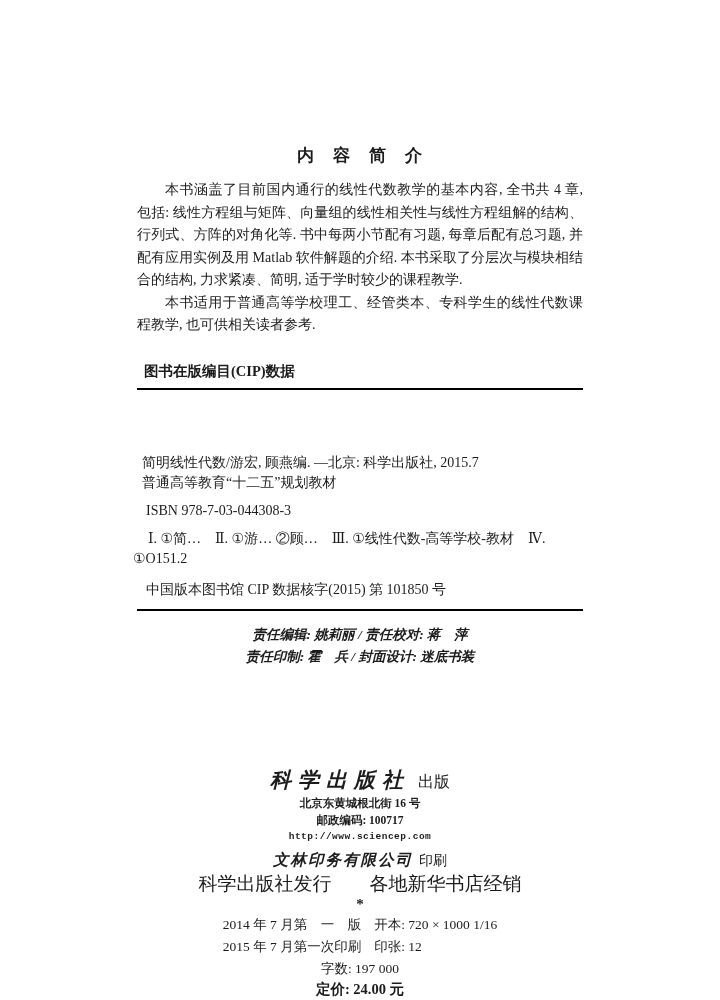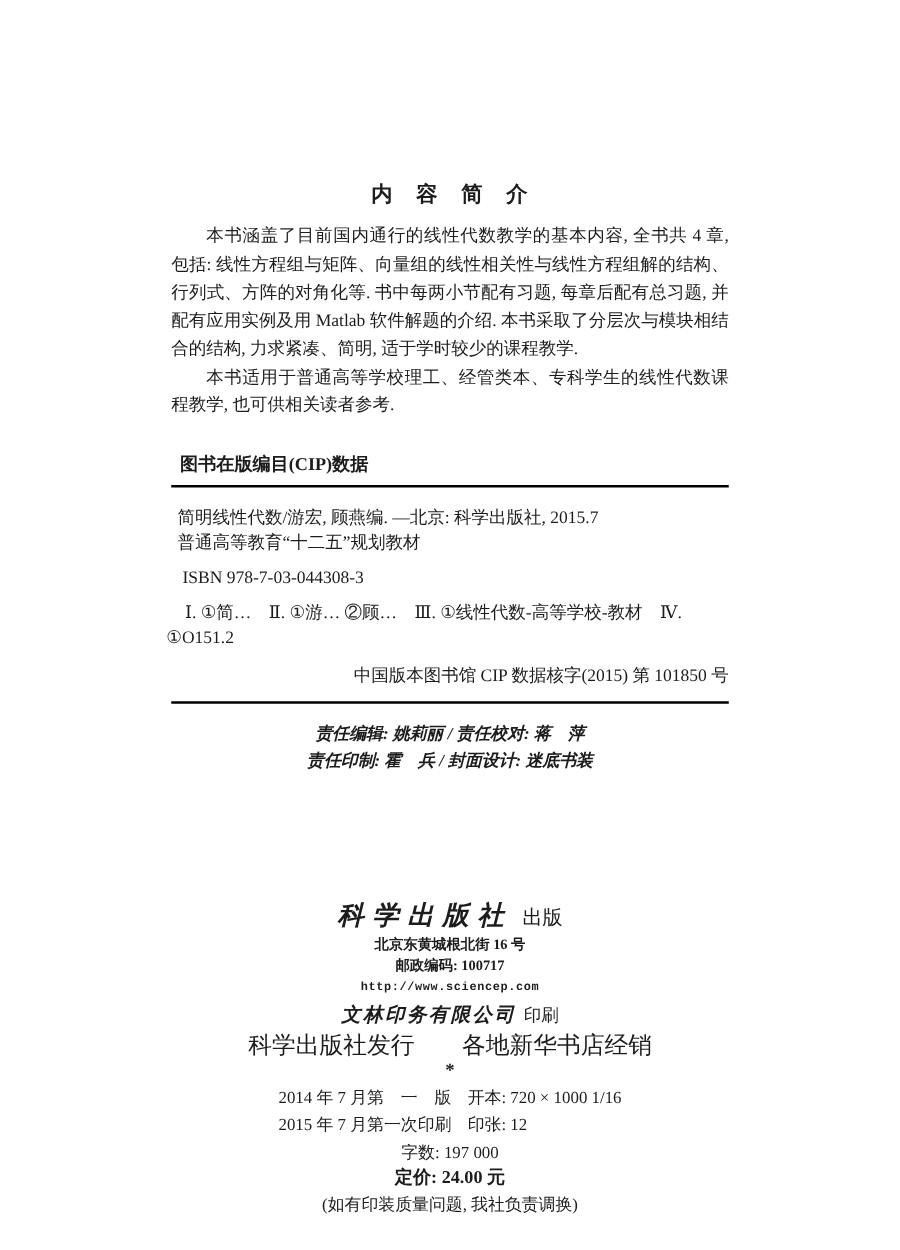--- a/index.html
+++ b/index.html
@@ -25,27 +25,27 @@
     line-height: 22.5px;
     text-align: justify;
     text-indent: 2em;
     margin: 0;
   }
 
   
   .cip { margin-top: 25px; font-size: 14px; }
   .cip-header { font-weight: bold; font-size: 14.5px; padding-left: 7px; margin-bottom: 7px; }
   .rule { height: 2px; background: #000; }
-  .cip-body { padding: 16px 0 11px 5px; line-height: 17px; }
+  .cip-body { padding: 16px 0 11px 5px; line-height: 17px; margin-top: 48px; }
   .cip-body > div { margin: 0; }
   .cip-series { margin-top: 3px !important; }
   .cip-isbn { margin-top: 11px !important; padding-left: 4px; }
   .cip-class { margin-top: 11px !important; padding-left: 6px; }
   .cip-class-overflow { margin-left: -9px !important; margin-top: 3px !important; }
-  .cip-record { margin-top: 14px !important; padding-left: 4px; text-align: right; }
+  .cip-record { margin-top: 14px !important; padding-left: 4px; }
 
   
   .credits {
     margin-top: 13px;
     text-align: center;
     font-size: 13.5px;
     line-height: 22px;
     font-style: italic;
     font-weight: 600;
   }

